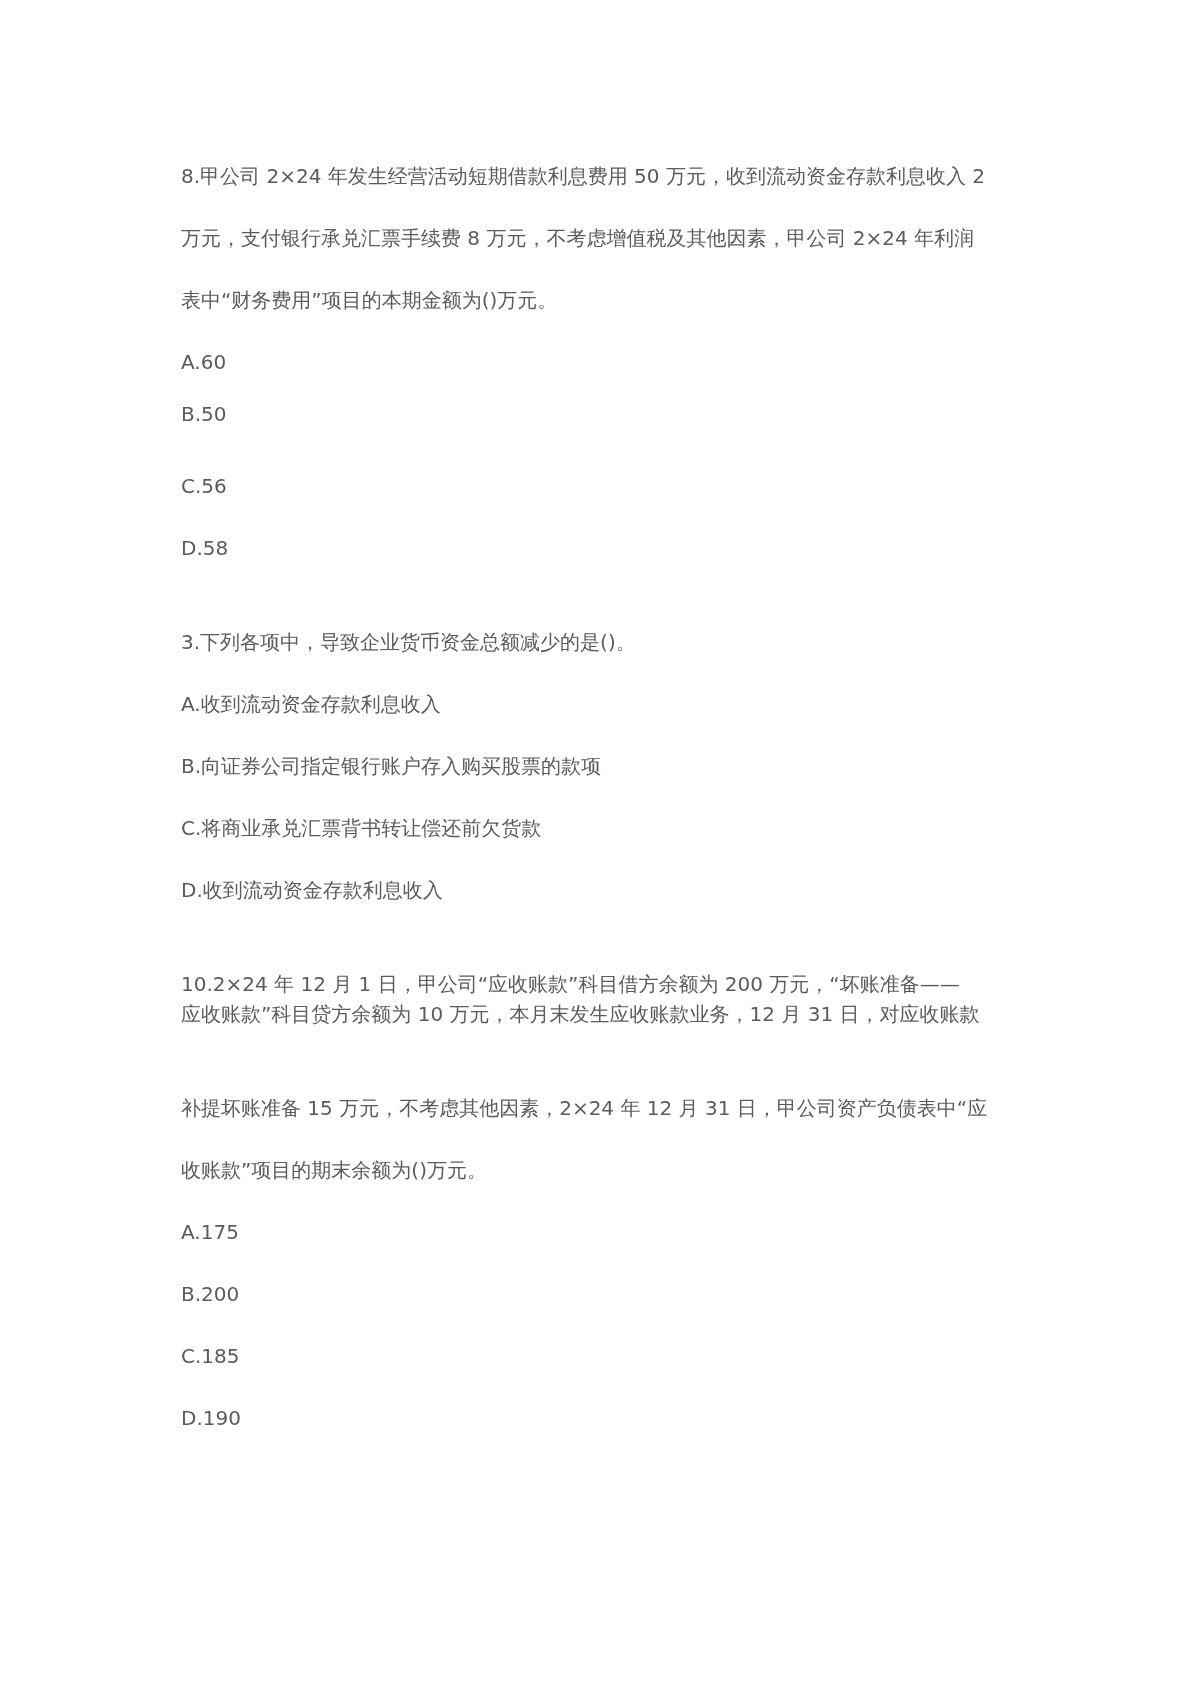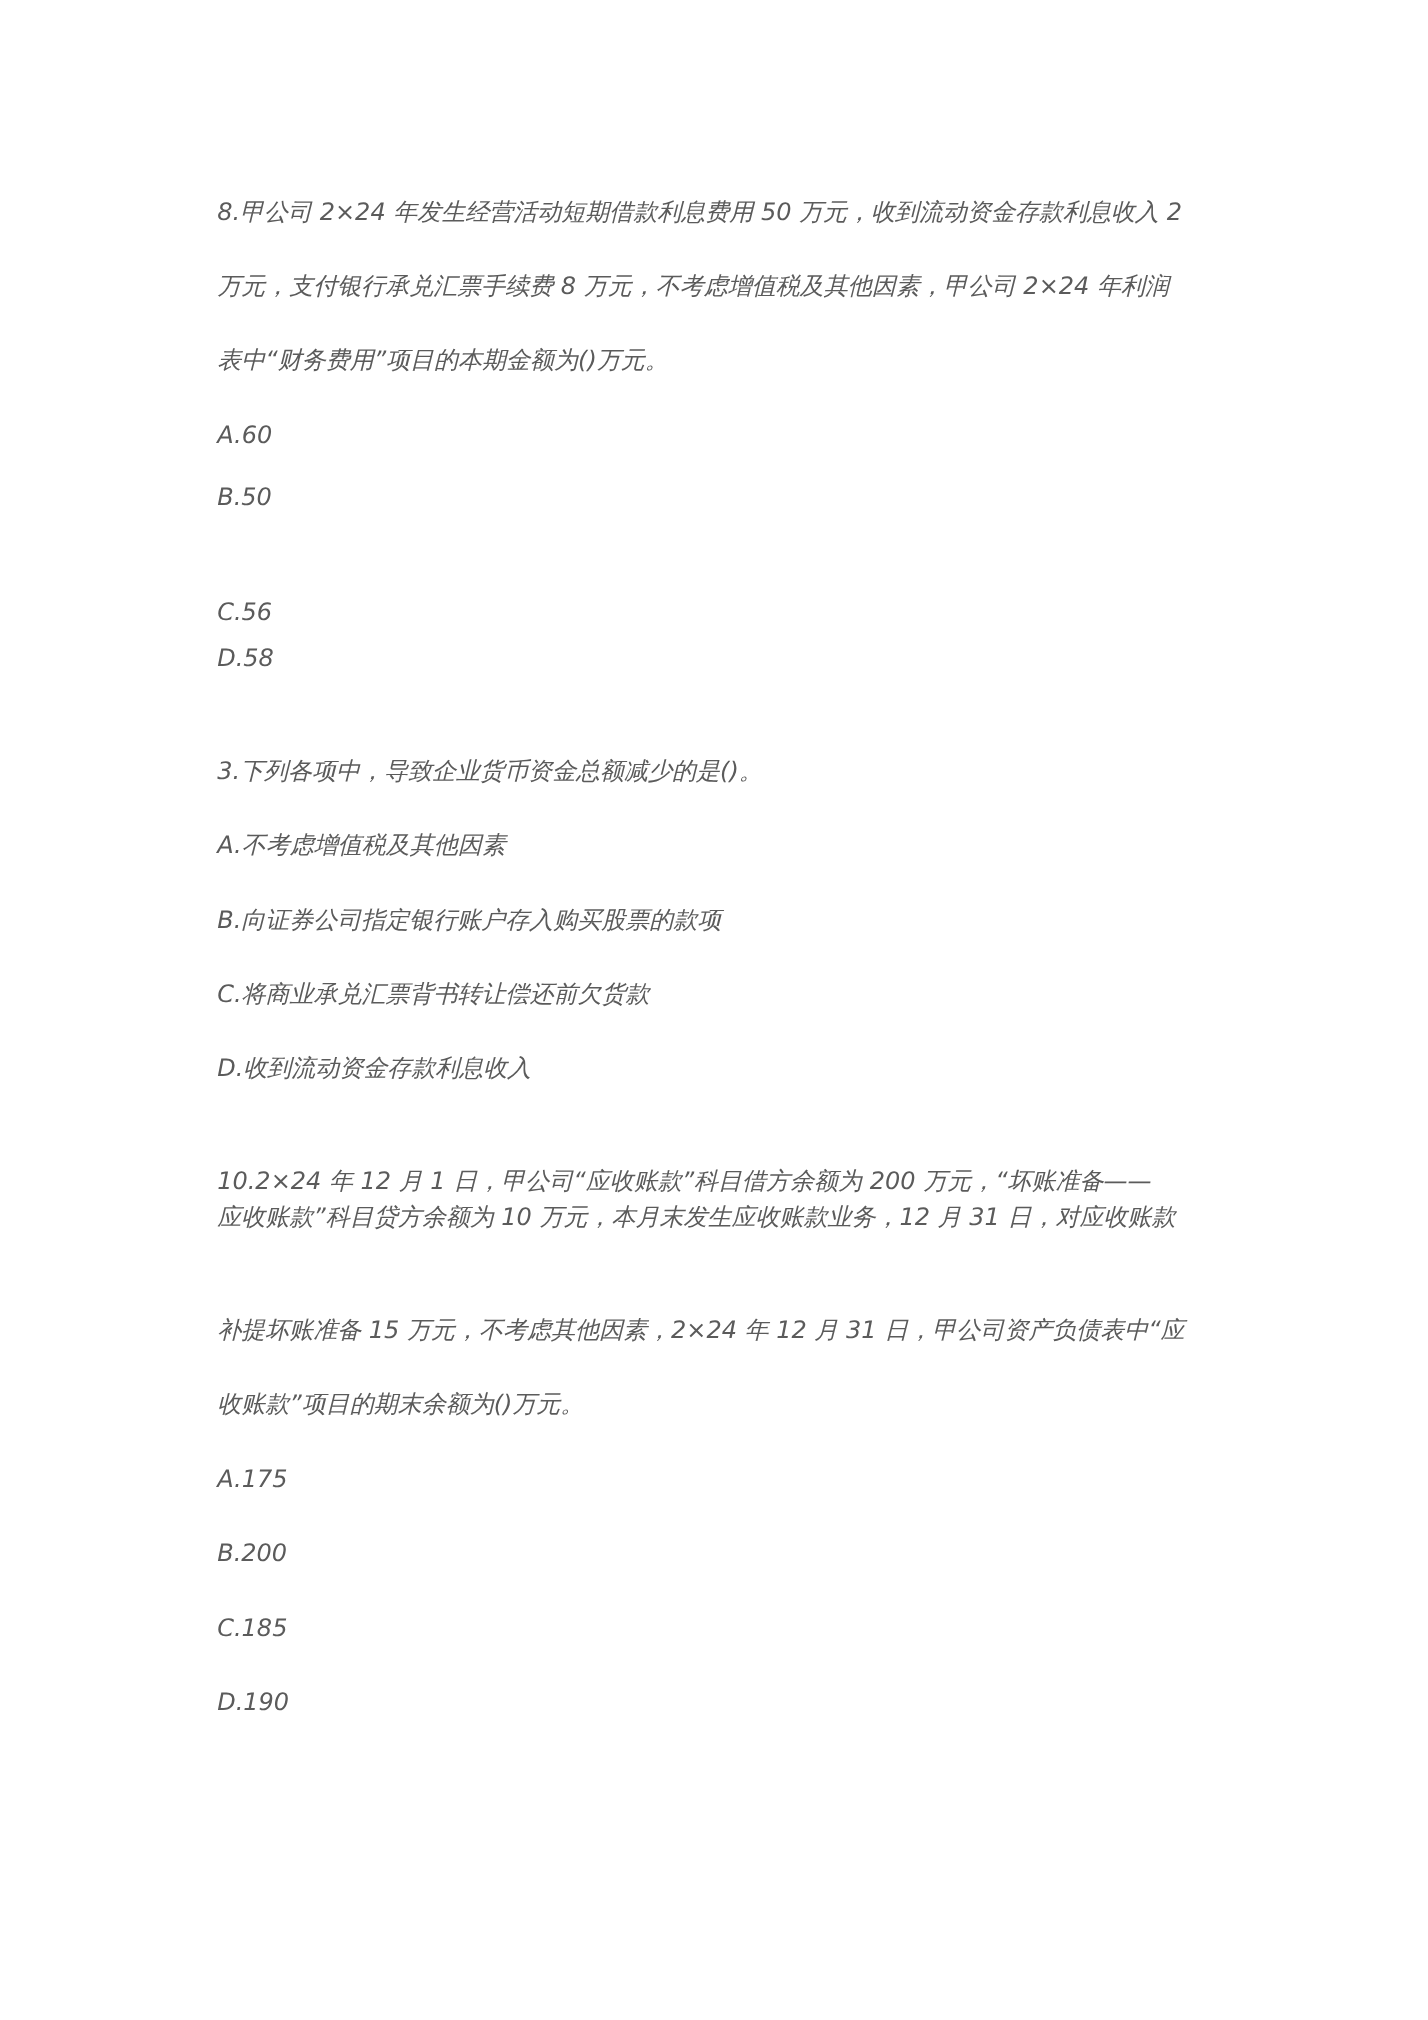--- a/index.html
+++ b/index.html
@@ -1,37 +1,37 @@
 <!DOCTYPE html>
 <html><head>
 <meta charset="utf-8">
 <style>
   html, body { margin: 0; padding: 0; background: #ffffff; }
   body { width: 1190px; height: 1683px; position: relative; overflow: hidden;
          font-family: "DejaVu Sans", "Liberation Sans", sans-serif; color: #5b5b5b; }
-  .line { position: absolute; left: 181px; font-size: 20px; line-height: 28px; white-space: nowrap; letter-spacing: 0px; font-style: italic; }
+  .line { position: absolute; left: 181px; font-size: 20px; line-height: 28px; white-space: nowrap; letter-spacing: 0px; }
 </style>
 </head>
 <body>
 
 <div>
 
   <div>
     <div class="line" style="top:162px">8.甲公司 2×24 年发生经营活动短期借款利息费用 50 万元，收到流动资金存款利息收入 2</div>
     <div class="line" style="top:224px">万元，支付银行承兑汇票手续费 8 万元，不考虑增值税及其他因素，甲公司 2×24 年利润</div>
     <div class="line" style="top:286px">表中“财务费用”项目的本期金额为()万元。</div>
     <div class="line" style="top:348px">A.60</div>
     <div class="line" style="top:400px">B.50</div>
-    <div class="line" style="top:496px">C.56</div>
+    <div class="line" style="top:472px">C.56</div>
     <div class="line" style="top:534px">D.58</div>
   </div>
 
   <div>
     <div class="line" style="top:628px">3.下列各项中，导致企业货币资金总额减少的是()。</div>
-    <div class="line" style="top:690px">A.不考虑增值税及其他因素</div>
+    <div class="line" style="top:690px">A.收到流动资金存款利息收入</div>
     <div class="line" style="top:752px">B.向证券公司指定银行账户存入购买股票的款项</div>
     <div class="line" style="top:814px">C.将商业承兑汇票背书转让偿还前欠货款</div>
     <div class="line" style="top:876px">D.收到流动资金存款利息收入</div>
   </div>
 
   <div>
     <div class="line" style="top:970px">10.2×24 年 12 月 1 日，甲公司“应收账款”科目借方余额为 200 万元，“坏账准备——</div>
     <div class="line" style="top:1000px">应收账款”科目贷方余额为 10 万元，本月末发生应收账款业务，12 月 31 日，对应收账款</div>
     <div class="line" style="top:1094px">补提坏账准备 15 万元，不考虑其他因素，2×24 年 12 月 31 日，甲公司资产负债表中“应</div>
     <div class="line" style="top:1156px">收账款”项目的期末余额为()万元。</div>

